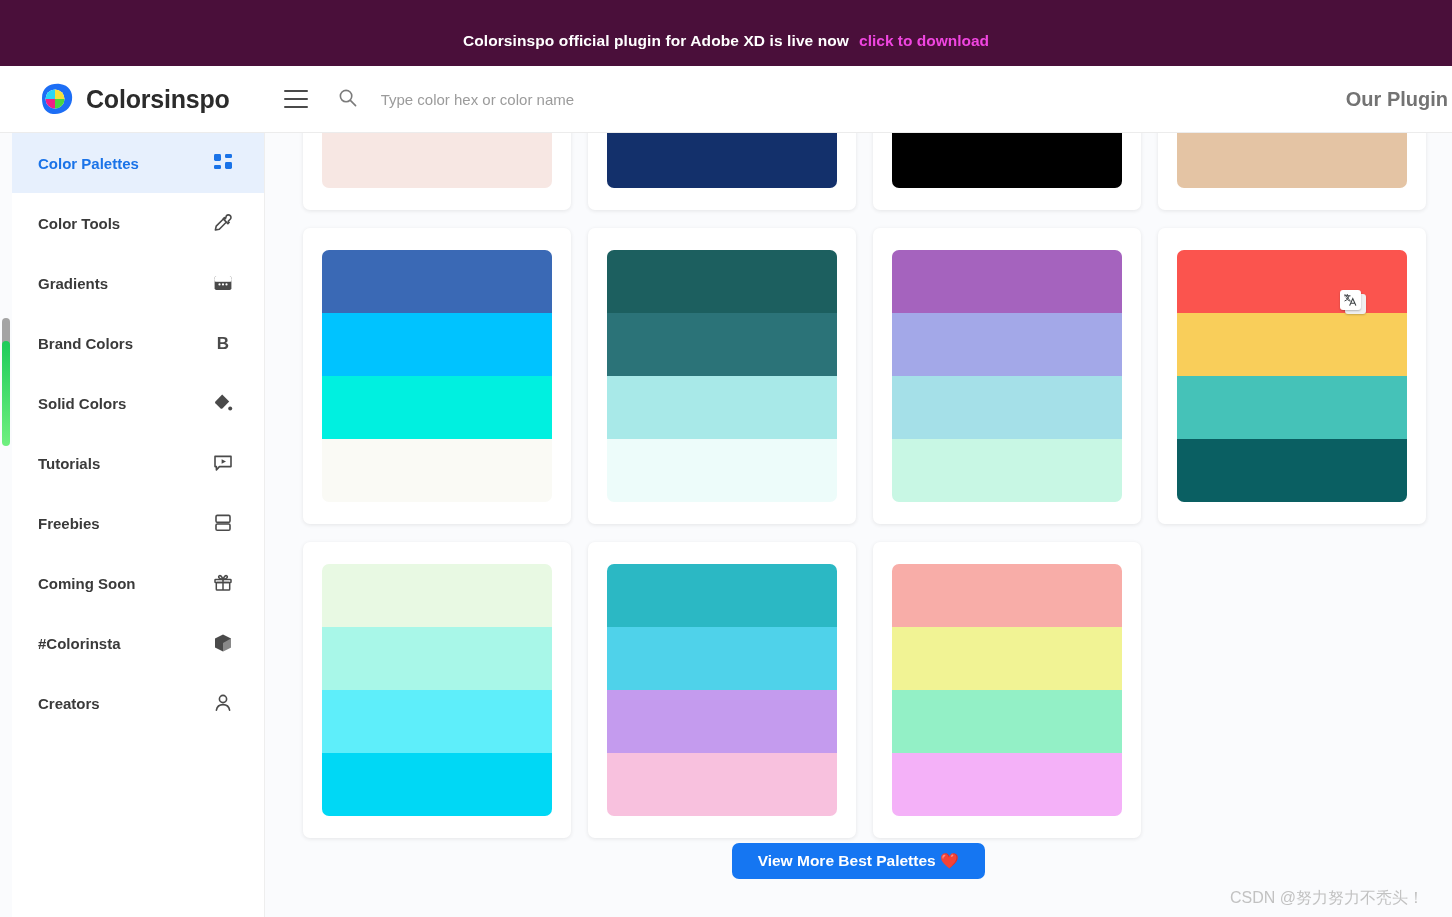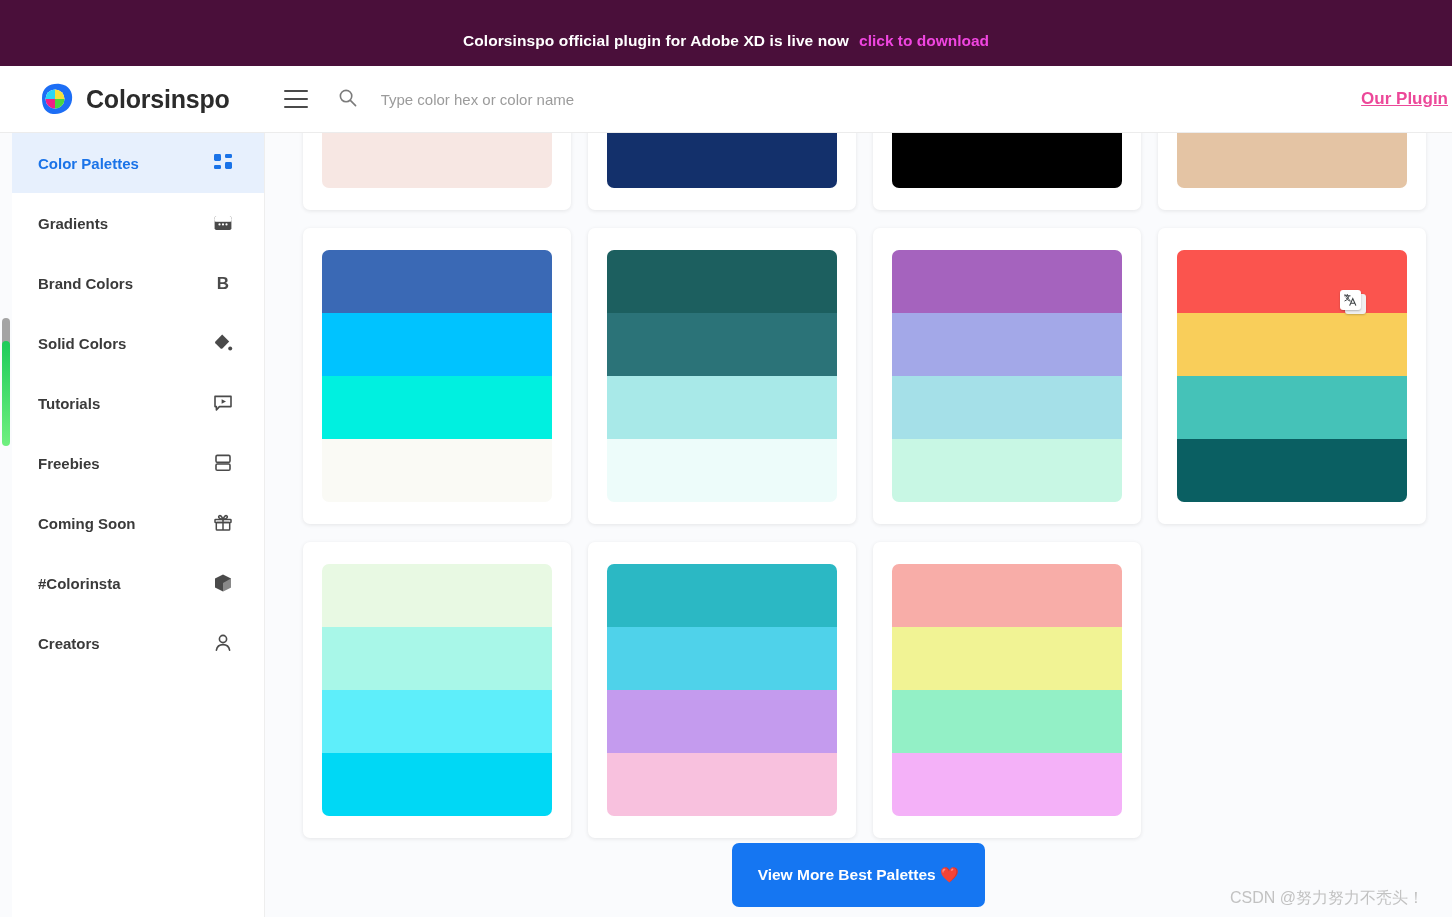--- a/index.html
+++ b/index.html
@@ -53,22 +53,22 @@
   .hamburger span { display: block; height: 2px; background: #4a4a4a; border-radius: 1px; }
   .search-box { margin-left: 30px; display: flex; align-items: center; flex: 1; }
   .search-input {
     border: none; outline: none; margin-left: 24px;
     font-size: 15px; color: #3a3a3a; width: 420px;
     font-family: "Liberation Sans", sans-serif; background: transparent;
   }
   .search-input::placeholder { color: #9b9b9b; }
   .nav-right { margin-right: 0px; padding-right: 4px; display:flex; align-items:center; }
   .nav-link {
-    font-size: 17px; font-weight: bold; color: #ec4899;
-    white-space: nowrap; cursor: pointer; text-decoration: underline;
+    font-size: 20px; font-weight: bold; color: #737373;
+    white-space: nowrap; cursor: pointer;
   }
 
   
   .sidebar {
     position: absolute; left: 0; top: 133px;
     width: 265px; height: 784px;
     background: #ffffff;
     border-right: 1px solid #eeeeee;
     overflow: hidden;
   }
@@ -149,21 +149,21 @@
 
   
   .view-more-wrap {
     position: absolute; left: 265px; top: 843px; width: 1187px;
     display: flex; justify-content: center;
   }
   .view-more-btn {
     background: #1576f2; color: #ffffff;
     font-size: 15.5px; font-weight: bold;
     border: none; border-radius: 7px;
-    padding: 23px 26px; cursor: pointer;
+    padding: 9px 26px; cursor: pointer;
     display: flex; align-items: center; gap: 5px;
     font-family: "Liberation Sans", sans-serif;
   }
   .heart { font-size: 15px; }
 
   .watermark {
     position: absolute; right: 28px; bottom: 8px;
     font-size: 16px; color: #c2c2c2;
     font-family: Liberation Sans, sans-serif;
     white-space: nowrap;
@@ -223,20 +223,29 @@
         <span class="icon">
           <svg width="20" height="20" viewBox="0 0 20 20" fill="currentColor">
             <rect x="1" y="1" width="7" height="7" rx="1.4"></rect>
             <rect x="12" y="1" width="7" height="4" rx="1.2"></rect>
             <rect x="1" y="12" width="7" height="4" rx="1.2"></rect>
             <rect x="12" y="9" width="7" height="7" rx="1.4"></rect>
           </svg>
         </span>
       </div>
       <div class="side-item">
+        <span class="label">Color Tools</span>
+        <span class="icon">
+          <svg width="20" height="20" viewBox="0 0 20 20" fill="none" stroke="currentColor" stroke-width="1.6" stroke-linecap="round" stroke-linejoin="round">
+            <path d="M13.5 2.6a2.6 2.6 0 0 1 3.7 3.7l-2 2 1 1-1.3 1.3-4.7-4.7L11.5 4.6l1 1z"></path>
+            <path d="M9.6 6.7 3.2 13.1 2.4 17l3.9-.8 6.4-6.4"></path>
+          </svg>
+        </span>
+      </div>
+      <div class="side-item">
         <span class="label">Gradients</span>
         <span class="icon">
           <svg width="20" height="20" viewBox="0 0 20 20" fill="none">
             <rect x="1.6" y="3" width="16.8" height="14" rx="1.8" fill="currentColor"></rect>
             <rect x="1.6" y="3" width="16.8" height="5.5" rx="1.8" fill="#ffffff"></rect>
             <rect x="1.6" y="6" width="16.8" height="2.6" fill="#ffffff"></rect>
             <circle cx="6.5" cy="11.4" r="1.1" fill="#ffffff"></circle>
             <circle cx="10" cy="11.4" r="1.1" fill="#ffffff"></circle>
             <circle cx="13.5" cy="11.4" r="1.1" fill="#ffffff"></circle>
           </svg>

